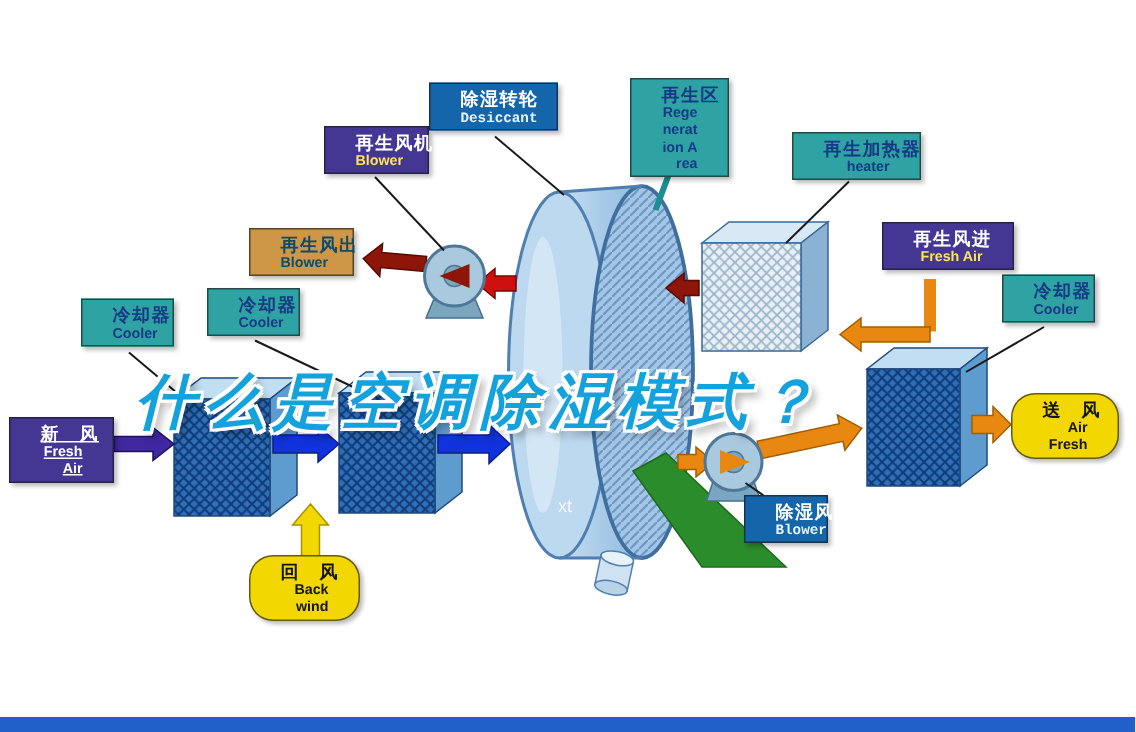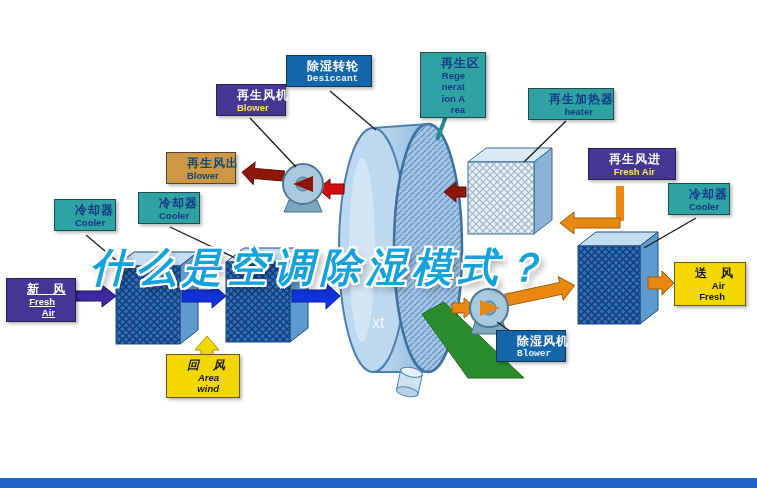--- a/index.html
+++ b/index.html
@@ -11,32 +11,32 @@
          border:1px solid rgba(25,25,25,.65); box-shadow:2px 2px 3px rgba(0,0,0,.28); }
   .lbl .zh { font-size:12px; font-weight:bold; letter-spacing:1px; white-space:nowrap; display:block; }
   .lbl .en { font-size:9.5px; font-weight:bold; display:block; }
   .lbl-blue   { background:var(--label-blue,#1565ab); color:#ffffff; }
   .lbl-blue .en { color:#e8f4ff;font-family:Liberation Mono, monospace; }
   .lbl-teal   { background:var(--label-teal,#2fa3a3); color:#143a85; }
   .lbl-purple { background:var(--label-purple,#443693); color:#ffffff; }
   .lbl-purple .en { color:#ffe35a; }
   .lbl-purple.en-white .en { color:#ffffff; }
   .lbl-tan    { background:var(--label-tan,#cd9747); color:#0c4a6e; }
-  .lbl-yellow { background:var(--label-yellow,#f2d800); color:#141414; }
+  .lbl-yellow { background:var(--label-yellow,#f2d800); color:#141414;border-radius:16px; }
   .lbl-green  { background:var(--label-green,#1e8a1e); color:#ffffff; }
   .lbl .en.break { word-break:break-all; }
 
   .title { position:absolute; left:90px; top:240px; z-index:5; white-space:nowrap;
            font-size:40px; font-weight:bold; font-style:italic; letter-spacing:6px;
            color:var(--title,#14a2dc);
            text-shadow:-2px -2px 0 #fff,2px -2px 0 #fff,-2px 2px 0 #fff,2px 2px 0 #fff,
                        -2px 0 0 #fff,2px 0 0 #fff,0 -2px 0 #fff,0 2px 0 #fff,
                        4px 5px 6px rgba(0,0,0,.35); }
-  .watermark { position:absolute; left:372px; top:314px; z-index:2; color:rgba(255,255,255,.85);
-               font-size:16px; }
+  .watermark { position:absolute; left:372px; top:330px; z-index:2; color:rgba(255,255,255,.85);
+               font-size:12px; }
   .bottom-bar { position:absolute; left:0; bottom:0; width:757px; height:10px;
                 background:var(--bottom-bar,#2160c8); z-index:4; }
 </style>
 </head>
 <body>
 
 <div class="stage">
 
   <svg class="diagram-svg" width="757" height="488" viewBox="0 0 757 488">
     <defs>
@@ -202,31 +202,31 @@
   <div class="lbl lbl-teal" style="left:668px; top:183px; width:62px;">
     <span class="zh">冷却器</span>
     <span class="en">Cooler</span>
   </div>
 
   <div class="lbl lbl-purple en-white" style="left:6px; top:278px; width:70px;text-decoration:underline;">
     <span class="zh">新　风</span>
     <span class="en">Fresh Air</span>
   </div>
 
-  <div class="lbl lbl-yellow" style="left:166px; top:354px; width:74px;font-style:italic;">
+  <div class="lbl lbl-yellow" style="left:166px; top:370px; width:74px;">
     <span class="zh">回　风</span>
-    <span class="en">Area wind</span>
+    <span class="en">Back wind</span>
   </div>
 
   <div class="lbl lbl-yellow" style="left:674px; top:262px; width:72px;">
     <span class="zh">送　风</span>
     <span class="en">Air Fresh</span>
   </div>
 
-  <div class="lbl lbl-blue" style="left:496px; top:330px; width:70px;">
+  <div class="lbl lbl-blue" style="left:496px; top:330px; width:56px;">
     <span class="zh">除湿风机</span>
     <span class="en">Blower</span>
   </div>
 
 
   <div class="title">什么是空调除湿模式？</div>
   <div class="watermark">xt</div>
   <div class="bottom-bar"></div>
 </div>
 

